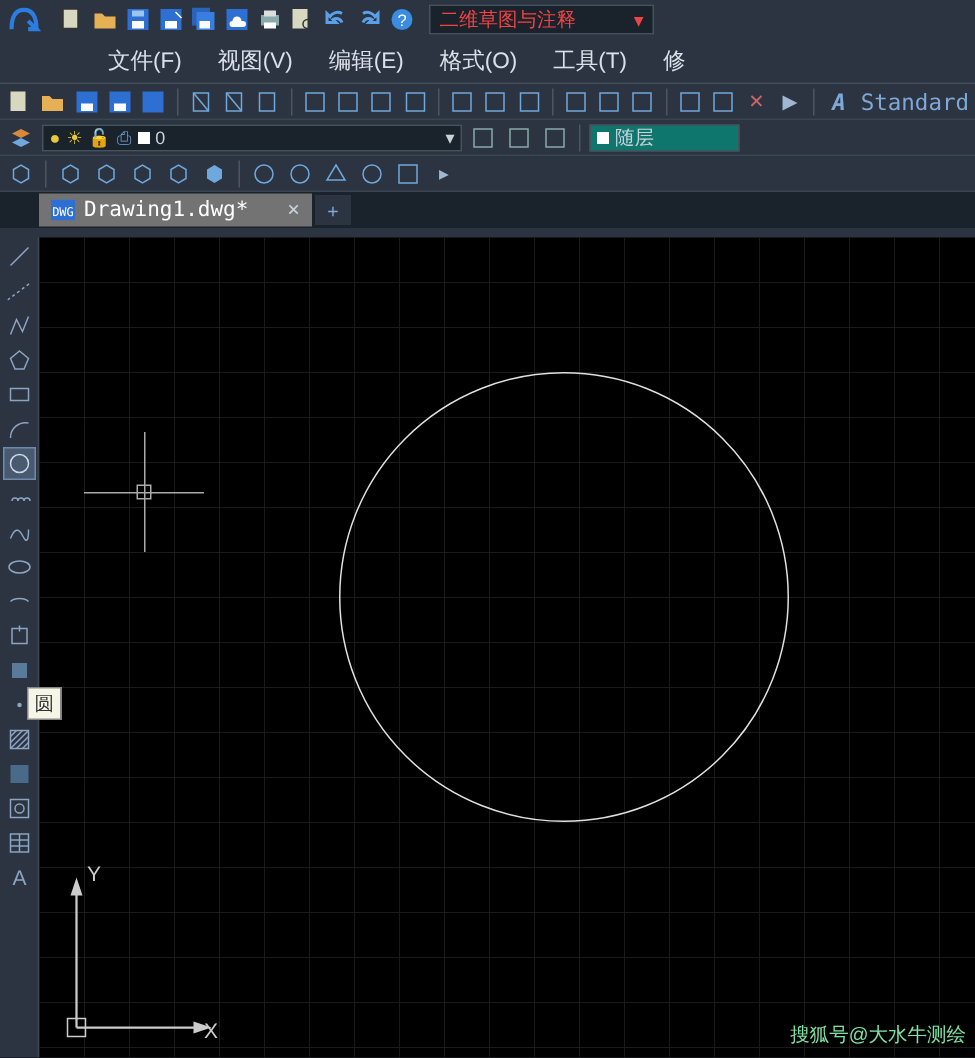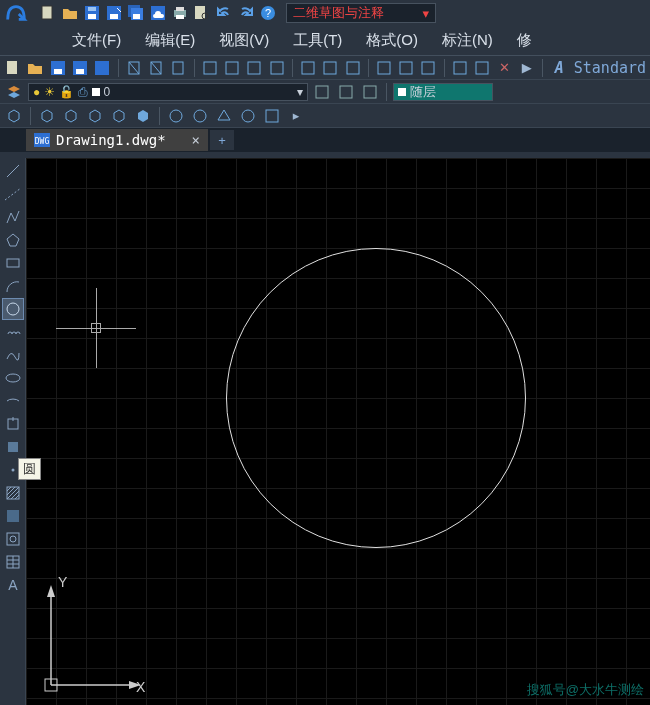--- a/index.html
+++ b/index.html
@@ -66,21 +66,21 @@
     min-width:100px; display:flex;align-items:center; padding:0 4px;
     font-size:13px; cursor:pointer; gap:4px;
   }
   
   .tabbar {
     display:flex; align-items:center; height:24px;
     background:#1a222c; padding-left:26px;
   }
   .doc-tab {
     display:flex;align-items:center; height:22px;
-    background:#404040; padding:0 8px; gap:6px;
+    background:#737373; padding:0 8px; gap:6px;
     color:#fff; font-family: monospace; font-size:14px;
     cursor:pointer;
   }
   .doc-tab .close { margin-left:20px; cursor:pointer; color:#c8d0da;}
   .new-tab { width:24px;height:20px;background:#2b3440;margin-left:2px;
     display:flex;align-items:center;justify-content:center;cursor:pointer;color:#7fa8d8;}
   
   .main {
     position:absolute; left:0; top:158px; right:0; bottom:0;
     display:flex;
@@ -126,21 +126,21 @@
   .crosshair::before { left:0; right:0; top:50%; height:1px;}
   .crosshair::after  { top:0; bottom:0; left:50%; width:1px;}
   .crosshair .box { position:absolute; left:50%; top:50%;
     width:10px;height:10px; margin:-5px 0 0 -5px; border:1px solid #aaa;}
   .ucs {
     position:absolute; left:10px; bottom:10px; width:110px; height:120px;
     color:#ccc; font-size:13px;
   }
   .watermark {
     position:absolute; right:6px; bottom:6px;
-    color:#0f766e; font-size:13px; opacity:.95;
+    color:#86efac; font-size:13px; opacity:.95;
     text-shadow:0 0 2px #000;
   }
   .mini-sq { width:8px;height:8px;background:#fff;display:inline-block;}
   svg { display:block; }
 </style>
 </head>
 <body>
 
 <div class="qat">
   <div class="logo">
@@ -216,25 +216,24 @@
       </svg>
     </div>
   <div class="workspace-sel">
     <span>二维草图与注释</span>
     <span>▾</span>
   </div>
 </div>
 
 <div class="menubar">
   <div class="mitem">文件(F)</div>
+  <div class="mitem">视图(V)</div>
   <div class="mitem">编辑(E)</div>
-  <div class="mitem">视图(V)</div>
+  <div class="mitem">格式(O)</div>
   <div class="mitem">工具(T)</div>
-  <div class="mitem">格式(O)</div>
-  <div class="mitem">标注(N)</div>
   <div class="mitem">修</div>
 </div>
 
 <div class="tb-row">
   <div class="tb-ico">
       <svg width="16" height="16">
         <rect x="2" y="1" width="10" height="13" fill="#d8d8c0"></rect>
       </svg>
     </div>
   <div class="tb-ico">

